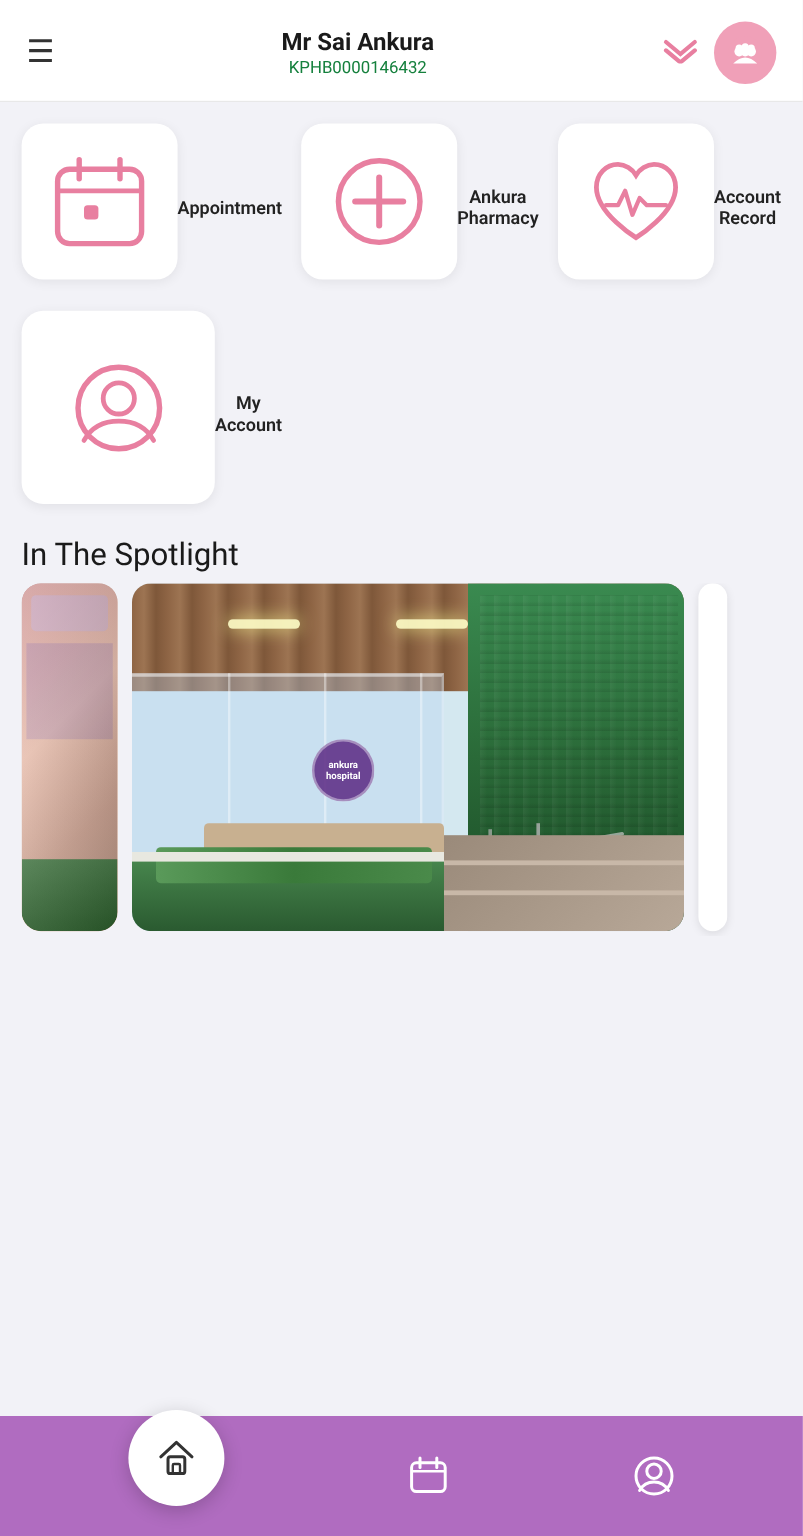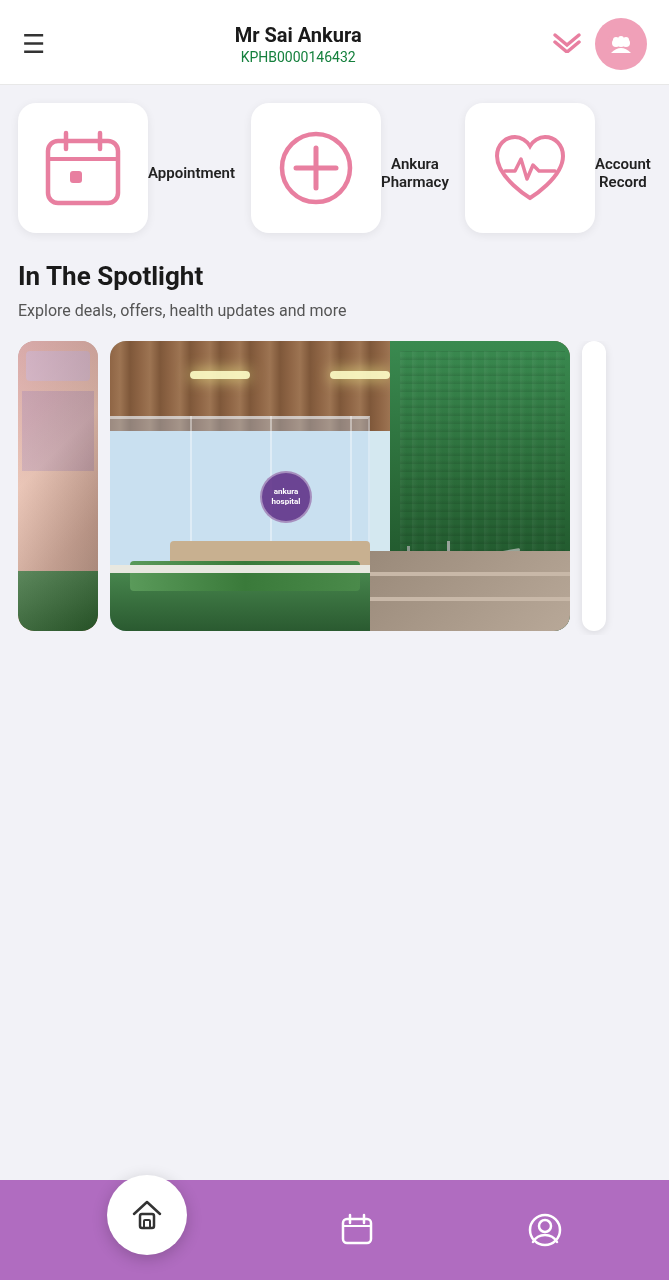--- a/index.html
+++ b/index.html
@@ -107,21 +107,21 @@
       width: 90px;
       height: 90px;
     }
 
     
     .spotlight-section {
       margin-top: 10px;
     }
     .spotlight-title {
       font-size: 26px;
-      font-weight: 700;
+      font-weight: 400;
       color: #1a1a1a;
       margin-bottom: 8px;
     }
     .spotlight-subtitle {
       font-size: 16px;
       color: #555;
       margin-bottom: 18px;
       line-height: 1.5;
     }
 
@@ -267,27 +267,36 @@
     <div class="card-item">
       <div class="card-box">
         <svg class="card-icon-svg" viewBox="0 0 90 90" fill="none">
           <path d="M45 75 C45 75 12 55 12 33 C12 22 20 14 30 14 C36 14 42 18 45 23 C48 18 54 14 60 14 C70 14 78 22 78 33 C78 55 45 75 45 75Z" stroke="#e87fa0" stroke-width="4" fill="none"></path>
           <path d="M20 48 L30 48 L36 36 L42 56 L48 42 L54 48 L58 48 L70 48" stroke="#e87fa0" stroke-width="3.5" stroke-linecap="round" stroke-linejoin="round" fill="none"></path>
         </svg>
       </div>
       <span class="card-label">Account Record</span>
     </div>
 
+    <div class="card-item">
+      <div class="card-box">
+        <svg class="card-icon-svg" viewBox="0 0 90 90" fill="none">
+          <circle cx="45" cy="45" r="34" stroke="#e87fa0" stroke-width="4.5" fill="none"></circle>
+          <circle cx="45" cy="37" r="13" stroke="#e87fa0" stroke-width="4" fill="none"></circle>
+          <path d="M16 72 Q25 56 45 56 Q65 56 74 72" stroke="#e87fa0" stroke-width="4" stroke-linecap="round" fill="none"></path>
+        </svg>
+      </div>
+      <span class="card-label">My Account</span>
+    </div>
 
 
   </div>
 
   <div class="spotlight-section">
     <div class="spotlight-title">In The Spotlight</div>
-    <div class="spotlight-subtitle">Explore deals, offers, health updates and more</div>
 
     <div class="carousel-container">
 
       <div class="left-partial">
         <div style="width:100%;height:100%;background:linear-gradient(135deg, #d4a0a0 0%, #e8c0b0 40%, #c8a090 70%, #b09080 100%); border-radius:16px; position:relative; overflow:hidden;">
           <div style="position:absolute;bottom:0;left:0;right:0;height:60px;background:linear-gradient(to bottom, #4a7a4a, #2a5a2a);"></div>
           <div style="position:absolute;top:10px;left:8px;right:8px;height:30px;background:rgba(200,180,220,0.5);border-radius:4px;"></div>
           <div style="position:absolute;top:50px;left:4px;right:4px;height:80px;background:rgba(0,0,200,0.1);"></div>
         </div>
       </div>

